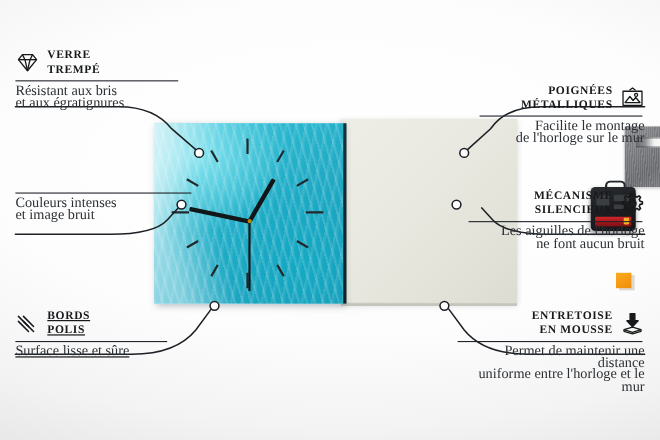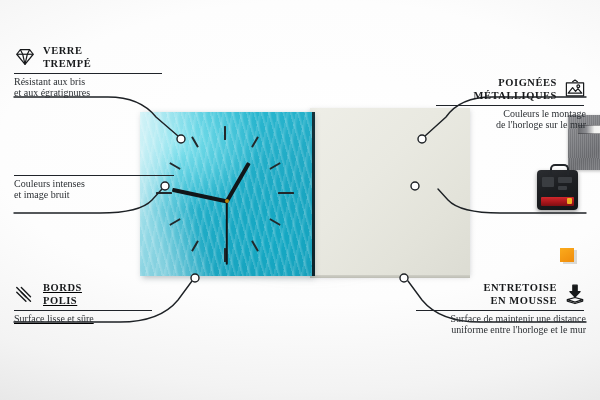--- a/index.html
+++ b/index.html
@@ -96,21 +96,21 @@
   }
   
   .callout{position:absolute;}
   .c-head{display:flex;align-items:center;gap:7px;}
   .c-title{
     font-weight:bold;font-size:10.5px;letter-spacing:.55px;color:#17191b;
     line-height:13px;text-transform:uppercase;white-space:pre-line;
   }
   .c-rule{height:1px;background:#20242a;margin-top:3px;}
   .c-sub{
-    font-size:10px;line-height:10.6px;color:#2c3034;margin-top:3px;white-space:pre-line;
+    font-size:13px;line-height:10.6px;color:#2c3034;margin-top:3px;white-space:pre-line;
   }
   .left .c-head{justify-content:flex-start;}
   .left .c-title{text-align:left;}
   .left .c-sub{text-align:left;}
   .right .c-head{justify-content:flex-end;}
   .right .c-title{text-align:right;}
   .right .c-sub{text-align:right;}
   .ico{width:22px;height:22px;flex:0 0 22px;display:block;}
   svg{display:block;overflow:visible;}
   #leaders{position:absolute;left:0;top:0;width:600px;height:400px;pointer-events:none;}
@@ -229,35 +229,50 @@
       <span class="ico">
         <svg viewBox="0 0 24 24" width="22" height="22" fill="none" stroke="#17191b" stroke-width="1.3" stroke-linejoin="round">
           <path d="M9 4.4 L12 2.2 L15 4.4"></path>
           <rect x="2.6" y="5.4" width="18.8" height="14"></rect>
           <path d="M4.6 16.6 L9.4 10.6 L12.6 14.6 L15.2 11.6 L19.4 16.6 Z"></path>
           <circle cx="15.6" cy="9" r="1.5"></circle>
         </svg>
       </span>
     </div>
     <div class="c-rule" style="width:148px;"></div>
-    <div class="c-sub">Couleurs le montage
+    <div class="c-sub">Facilite le montage
 de l'horloge sur le mur</div>
   </div>
 
+  <div class="callout right" style="left:426px;top:172px;width:160px;">
+    <div class="c-head">
+      <span class="c-title">MÉCANISME
+SILENCIEUX</span>
+      <span class="ico">
+        <svg viewBox="0 0 24 24" width="22" height="22" fill="none" stroke="#17191b" stroke-width="1.6" stroke-linejoin="round">
+          <path d="M12 2.6 l2.1 0 0.5 2.3 1.9 0.8 2-1.3 1.5 1.5 -1.3 2 0.8 1.9 2.3 0.5 0 2.1 -2.3 0.5 -0.8 1.9 1.3 2 -1.5 1.5 -2-1.3 -1.9 0.8 -0.5 2.3 -2.1 0 -2.1 0 -0.5-2.3 -1.9-0.8 -2 1.3 -1.5-1.5 1.3-2 -0.8-1.9 -2.3-0.5 0-2.1 2.3-0.5 0.8-1.9 -1.3-2 1.5-1.5 2 1.3 1.9-0.8 0.5-2.3 Z"></path>
+          <circle cx="12" cy="12" r="3.4"></circle>
+        </svg>
+      </span>
+    </div>
+    <div class="c-rule" style="width:158px;"></div>
+    <div class="c-sub">Les aiguilles de l'horloge
+ne font aucun bruit</div>
+  </div>
 
   <div class="callout right" style="left:416px;top:281px;width:170px;">
     <div class="c-head">
       <span class="c-title">ENTRETOISE
 EN MOUSSE</span>
       <span class="ico">
         <svg viewBox="0 0 24 24" width="22" height="22" fill="none" stroke="#17191b" stroke-width="1.3" stroke-linejoin="round">
           <path d="M9.6 2.4 h4.8 v7 h3.2 L12 15.4 L6.4 9.4 h3.2 Z" fill="#17191b"></path>
           <path d="M12 15.8 L20.4 18.2 L12 20.8 L3.6 18.2 Z"></path>
           <path d="M3.6 18.2 v1.6 L12 22.4 L20.4 19.8 v-1.6"></path>
         </svg>
       </span>
     </div>
     <div class="c-rule" style="width:168px;"></div>
-    <div class="c-sub">Surface de maintenir une distance
+    <div class="c-sub">Permet de maintenir une distance
 uniforme entre l'horloge et le mur</div>
   </div>
 
 </div>
 
 </body></html>

